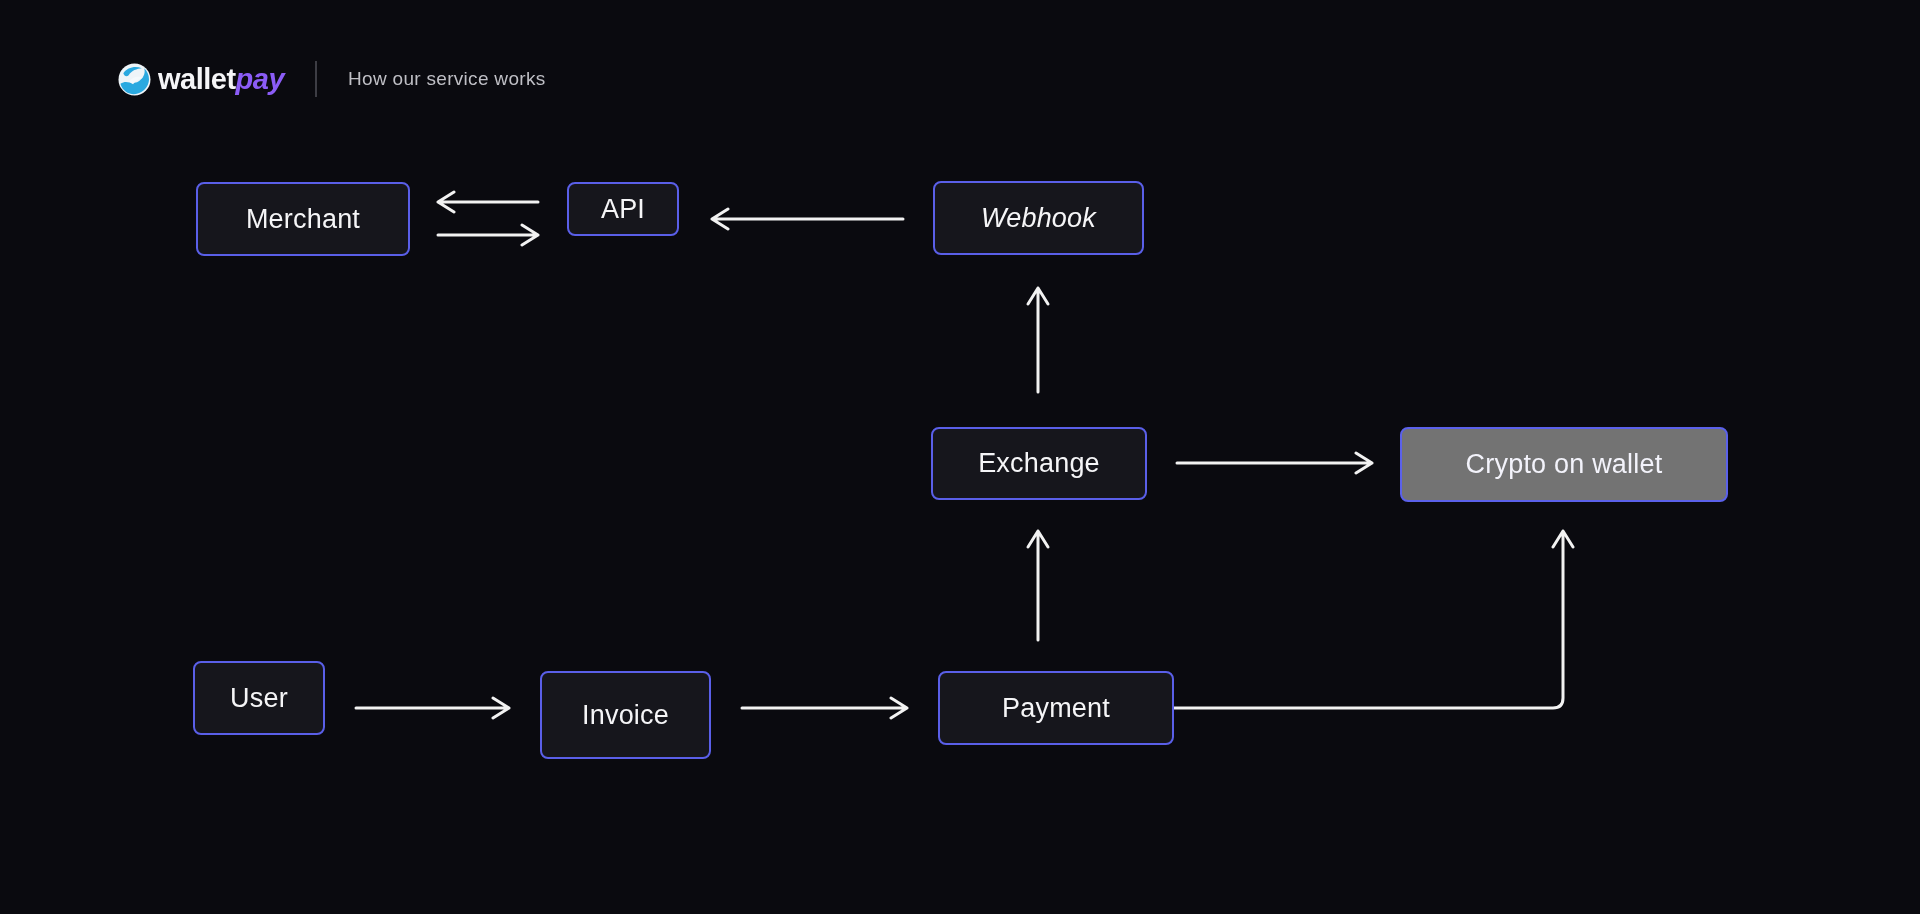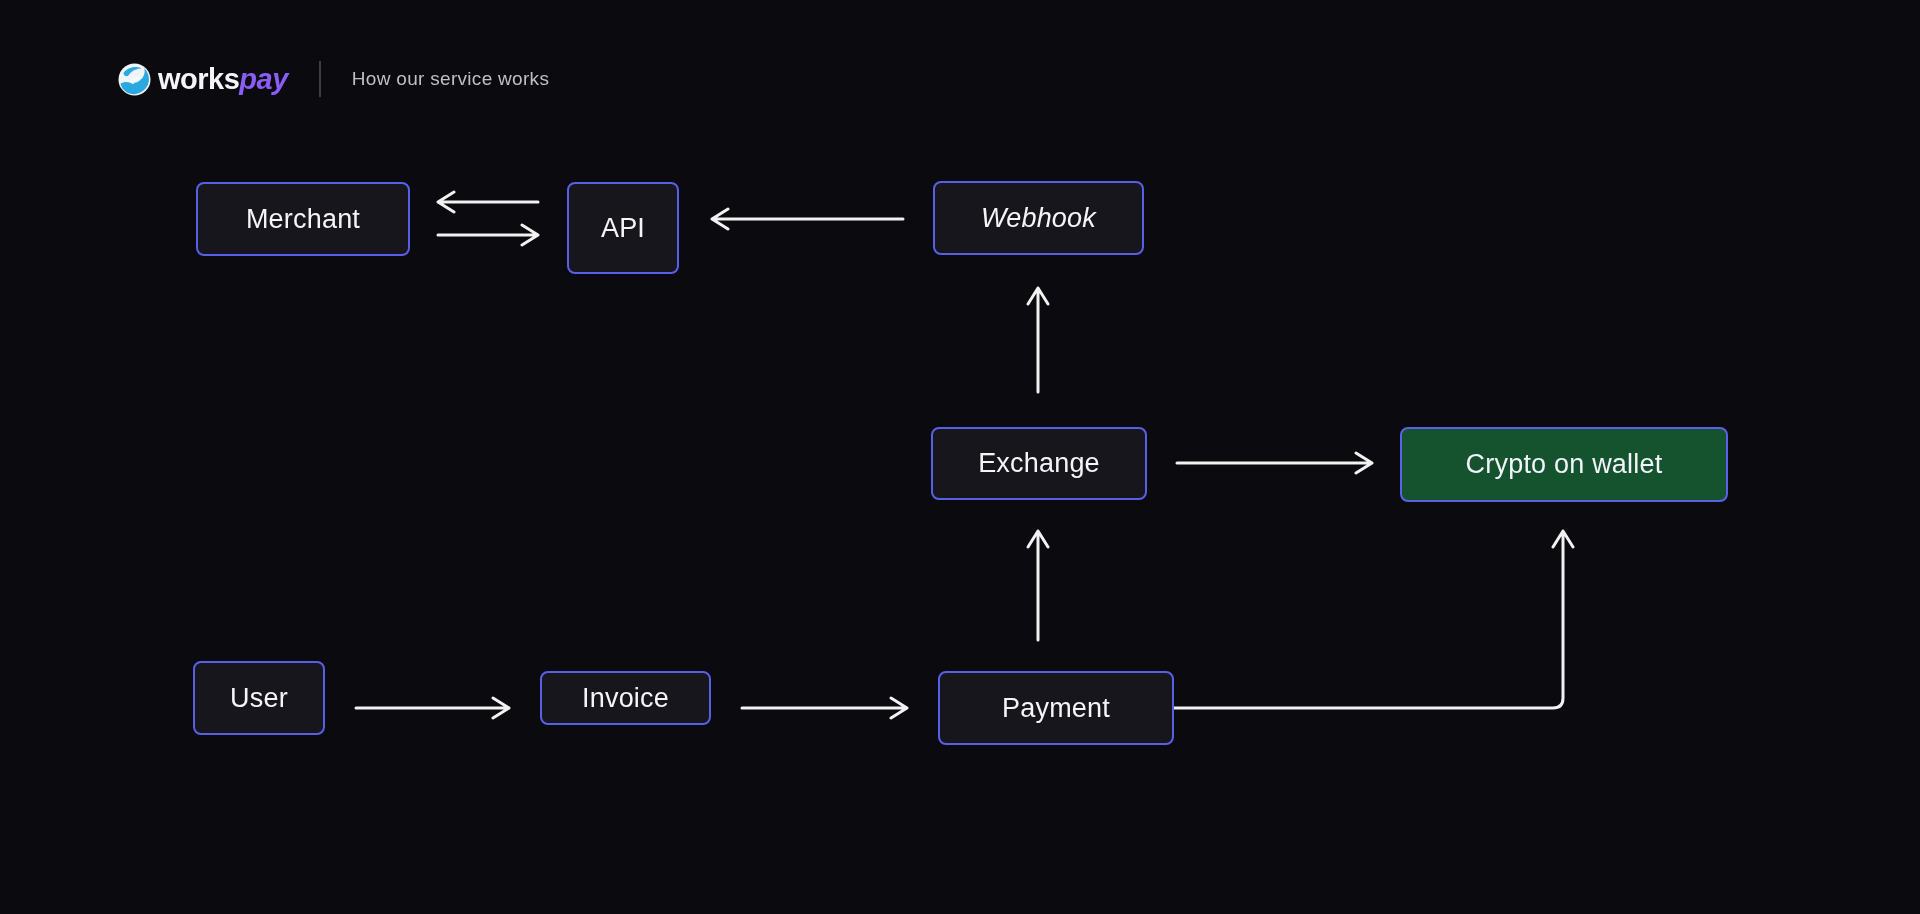--- a/index.html
+++ b/index.html
@@ -60,31 +60,31 @@
     justify-content: center;
     background: #16161c;
     border: 2.5px solid #5a5fe8;
     border-radius: 8px;
     color: #f5f5f7;
     font-size: 27px;
     letter-spacing: 0.2px;
     white-space: nowrap;
   }
   .node--filled {
-    background: #14532d;
+    background: #737373;
     border-color: #5b61ea;
     color: #f3f3fb;
   }
   #node-merchant { left: 196px; top: 182px; width: 214px; height: 74px; }
-  #node-api      { left: 567px; top: 182px; width: 112px; height: 92px; text-align: right; }
+  #node-api      { left: 567px; top: 182px; width: 112px; height: 54px; text-align: right; }
   #node-webhook  { left: 933px; top: 181px; width: 211px; height: 74px; font-style: italic; }
   #node-exchange { left: 931px; top: 427px; width: 216px; height: 73px; text-align: center; }
   #node-crypto   { left: 1400px; top: 427px; width: 328px; height: 75px; }
   #node-user     { left: 193px; top: 661px; width: 132px; height: 74px; }
-  #node-invoice  { left: 540px; top: 671px; width: 171px; height: 54px; }
+  #node-invoice  { left: 540px; top: 671px; width: 171px; height: 88px; }
   #node-payment  { left: 938px; top: 671px; width: 236px; height: 74px; }
 
   
   .arrows {
     position: absolute;
     left: 0; top: 0;
     width: 1920px;
     height: 914px;
     pointer-events: none;
   }
@@ -101,21 +101,21 @@
 
 <div class="header">
   <div class="logo">
     <svg class="logo-icon" viewBox="0 0 34 34" aria-hidden="true">
       <circle cx="17" cy="17" r="16.5" fill="#eef4f8"></circle>
       <path d="M2.5 21.5 C9 16.5 14 23 21 19 C26.2 16 28.5 10.5 27 5.5 C31.5 9.5 33.5 17 30.5 23 C26.5 31.5 16 34.5 8.5 30 C5.5 28 3.5 25 2.5 21.5 Z" fill="#2aa9e0"></path>
       <path d="M5.5 10.5 C9.5 4.5 18 2.5 24.5 5.5 C19.5 5.8 14 8 11 12.5 C8.8 14.5 6.5 13.5 5.5 10.5 Z" fill="#2aa9e0"></path>
       <path d="M11.5 19 C14.5 14.5 21 13 25.5 15.2 C22 16.2 17.5 18.5 15.5 22 C13.8 21.2 12.5 20.2 11.5 19 Z" fill="#f4f9fc"></path>
     </svg>
     <div class="wordmark">
-      <span>works</span>
+      <span>wallet</span>
         <span class="accent">pay</span>
     </div>
   </div>
   <div class="header-divider"></div>
   <div class="subtitle">How our service works</div>
 </div>
 
 <svg class="arrows" viewBox="0 0 1920 914" aria-hidden="true">
   <path d="M538 202 H438 M454 192 L438 202 L454 212"></path>
   <path d="M438 235 H538 M522 225 L538 235 L522 245"></path>

